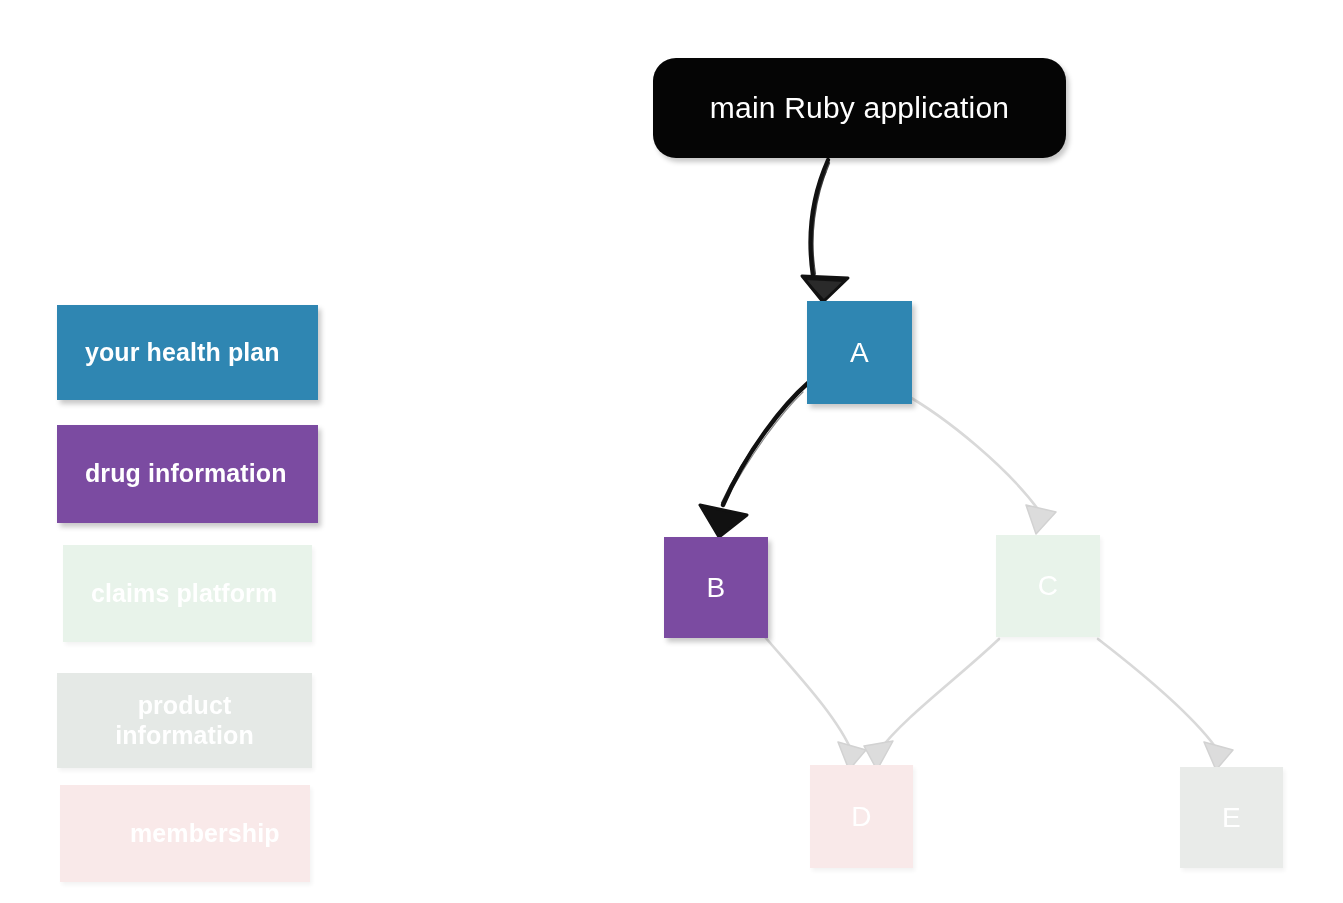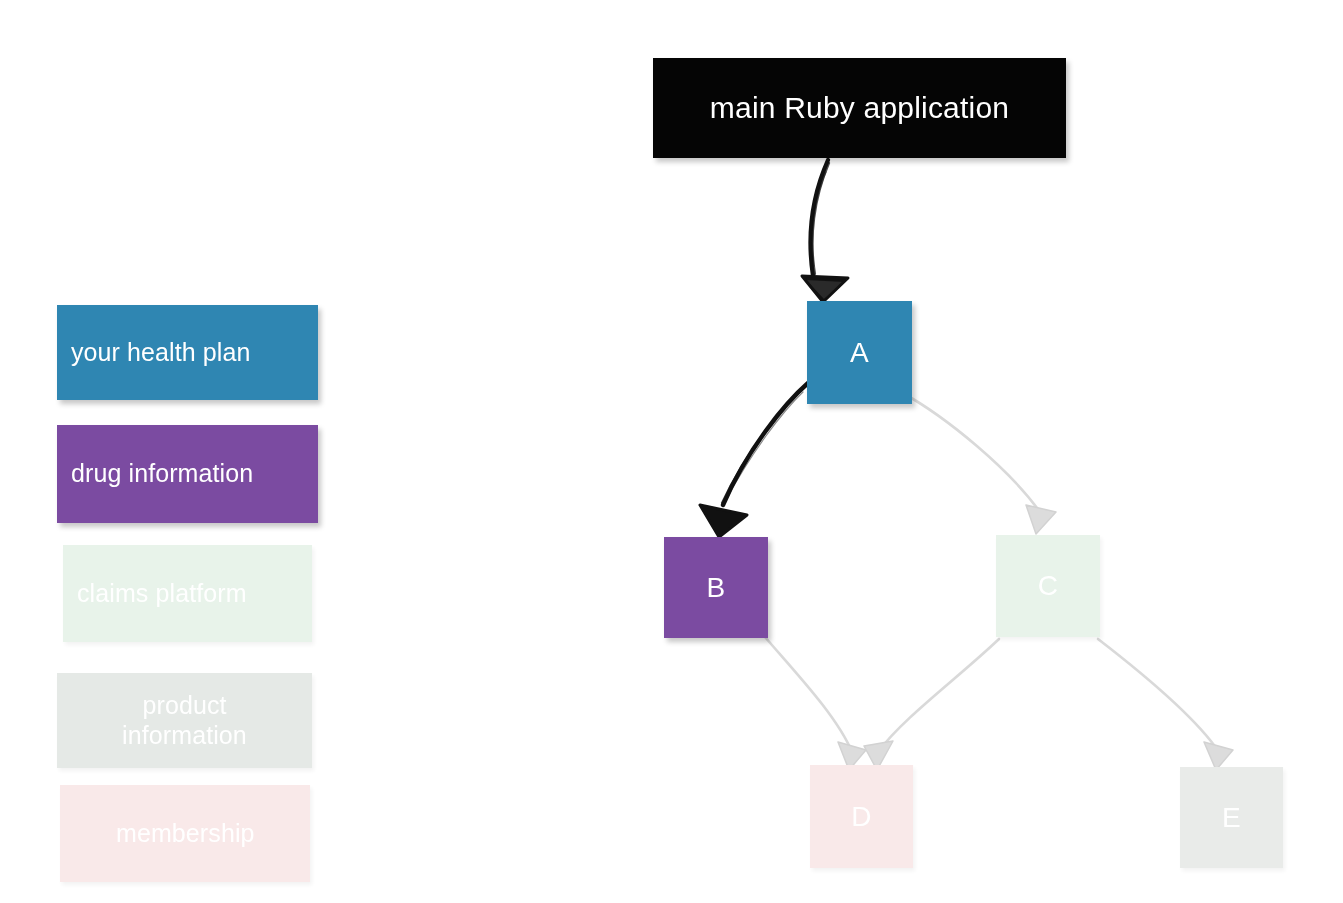--- a/index.html
+++ b/index.html
@@ -31,22 +31,22 @@
     text-align: center;
     color: #ffffff;
     line-height: 1.18;
     letter-spacing: .1px;
     user-select: none;
   }
 
   
   .side-card {
     font-size: 25px;
-    font-weight: 400;
-    padding: 0 14px;
+    font-weight: 700;
+    padding: 0 28px;
     justify-content: flex-start;
   }
   .side-card.centered { justify-content: center; margin-top: 10px; }
 
   .shadowed {
     box-shadow: 3px 4px 5px rgba(0,0,0,.22);
   }
   .shadow-soft {
     box-shadow: 2px 3px 4px rgba(0,0,0,.05);
   }
@@ -117,21 +117,21 @@
       <path d="M 808 383 C 784 404 747 450 723 505" stroke-width="4.4"></path>
       <path d="M 806 386 C 782 407 746 452 722 503" stroke-width="2.2" opacity=".75"></path>
       <path d="M 803 392 C 782 412 752 452 727 498" stroke-width="1.2" opacity=".5"></path>
     </g>
     <g>
       <polygon points="700,505 747,515 719,537" fill="#111111"></polygon>
       <path d="M 700 505 L 747 515 L 719 537 Z" fill="none" stroke="#111111" stroke-width="3" stroke-linejoin="round"></path>
     </g>
   </svg>
 
-  <div class="card title-card shadowed" style="left:653px; top:58px; width:413px; height:100px; background:#050505;">
+  <div class="card title-card shadowed" style="left:653px; top:58px; width:413px; height:100px; background:#050505;border-radius:23px;">
     <span>main Ruby application</span>
   </div>
 
   <div class="card side-card shadowed" style="left:57px; top:305px; width:261px; height:95px; background:#2f86b2;">
     <span>your health plan</span>
   </div>
 
   <div class="card side-card shadowed" style="left:57px; top:425px; width:261px; height:98px; background:#7b4ba1;">
     <span>drug information</span>
   </div>

